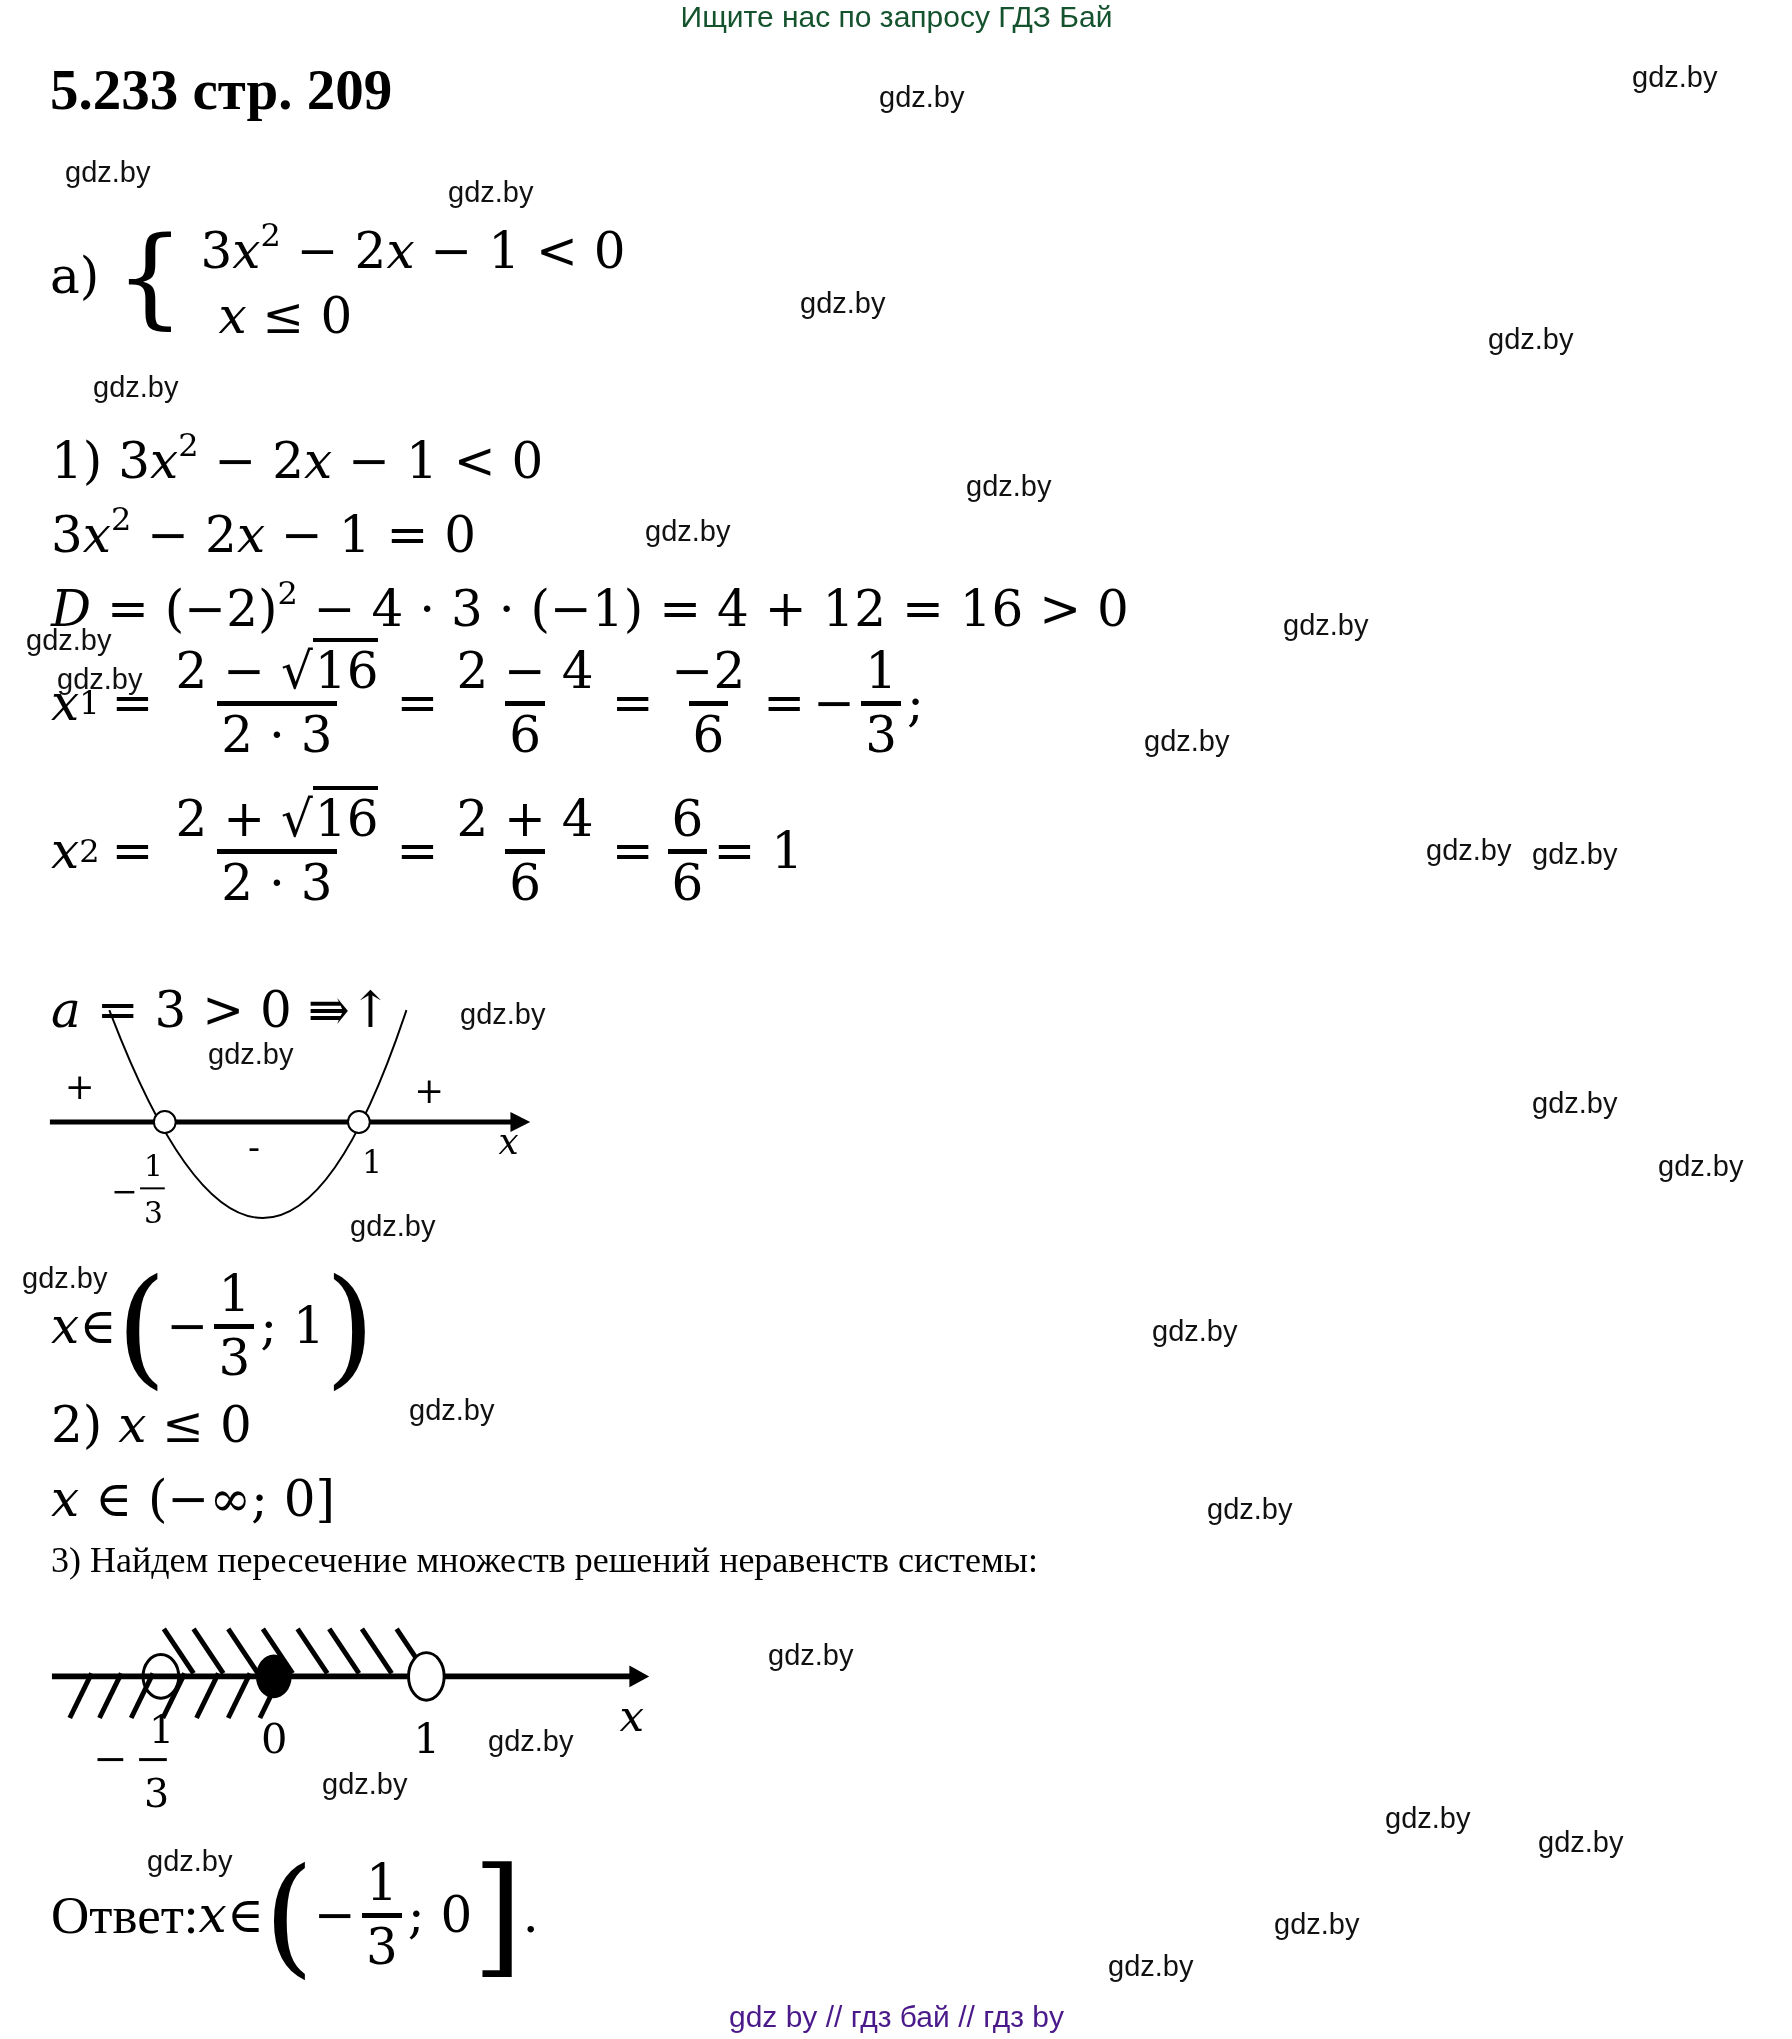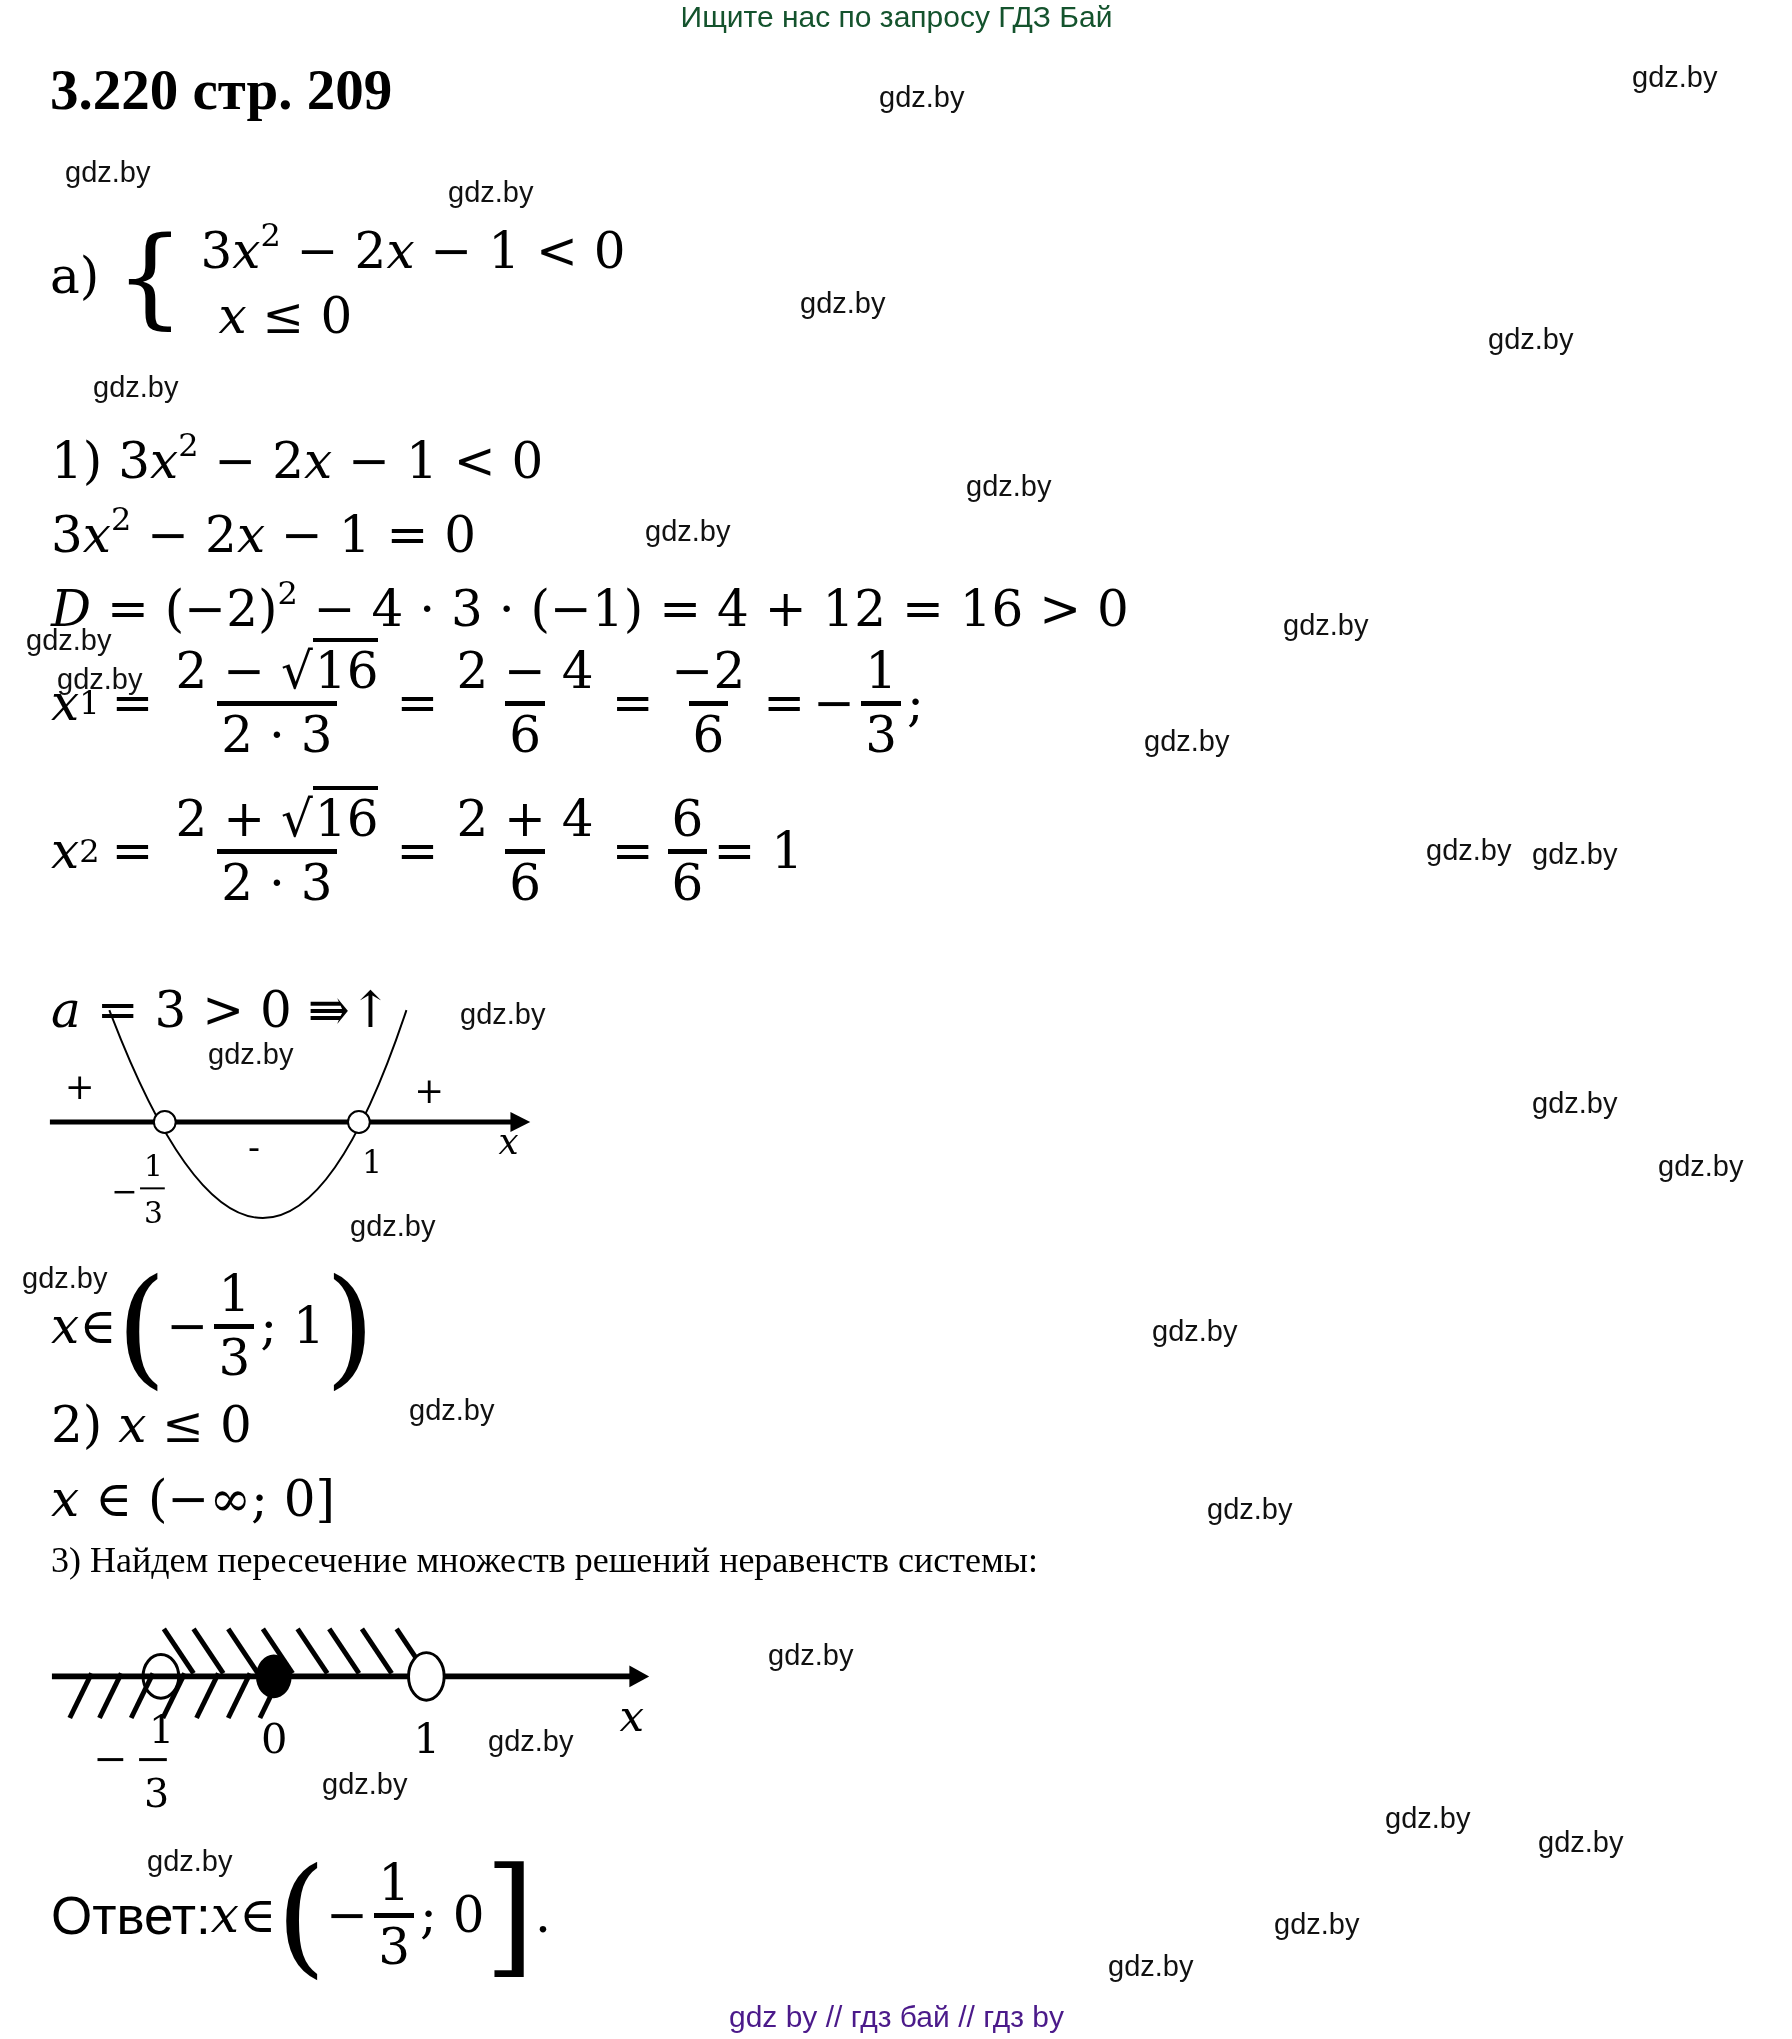--- a/index.html
+++ b/index.html
@@ -24,21 +24,21 @@
   .sys-lines { display:inline-block; vertical-align:middle; }
   .bigparen { font-size:129px; line-height:129px; font-weight:100; vertical-align:middle; }
   .heading3 { font-family:"Liberation Serif", serif; font-size:36px; }
   svg text { font-family:"DejaVu Serif", serif; }
 </style>
 </head>
 <body>
 
 <div class="abs banner">Ищите нас по запросу ГДЗ Бай</div>
 
-<div class="abs title">3.220 стр. 209</div>
+<div class="abs title">5.233 стр. 209</div>
 
 <div class="abs math" style="left:50px; top:203px;">
   <span style="vertical-align:middle;">а)</span>
   <span class="brace" style="vertical-align:middle;">{</span>
   <span class="sys-lines">
     <div style="line-height:65px;">
       <span>3</span><span class="mi">x</span><span class="sup">2</span><span> − 2</span><span class="mi">x</span><span> − 1 &lt; 0</span>
     </div>
     <div style="line-height:65px; padding-left:18px;">
       <span class="mi">x</span><span> ≤ 0</span>
@@ -177,21 +177,21 @@
   <text x="585" y="118" font-size="44" font-style="italic">x</text>
   <text x="223" y="140" font-size="42">0</text>
   <text x="377" y="140" font-size="42">1</text>
   <text x="110" y="130" font-size="40">1</text>
   <line x1="100" y1="147" x2="128" y2="147" stroke="#000" stroke-width="3"></line>
   <line x1="58" y1="147" x2="84" y2="147" stroke="#000" stroke-width="3"></line>
   <text x="105" y="195" font-size="40">3</text>
 </svg>
 
 <div class="abs math" style="left:51px; top:1851px; display:flex; align-items:center;">
-  <span style="font-family:Liberation Sans, sans-serif; font-size:53px;text-align:center;">Ответ: </span>
+  <span style="font-family:Liberation Serif, serif; font-size:53px;text-align:center;">Ответ: </span>
   <span class="mi">x</span>
     <span> ∈ </span>
   <span class="bigparen">(</span>
   <span>−</span>
   <span class="frac">
       <span class="num">1</span>
       <span class="den">3</span>
     </span>
   <span>; 0</span>
   <span class="bigparen">]</span>

